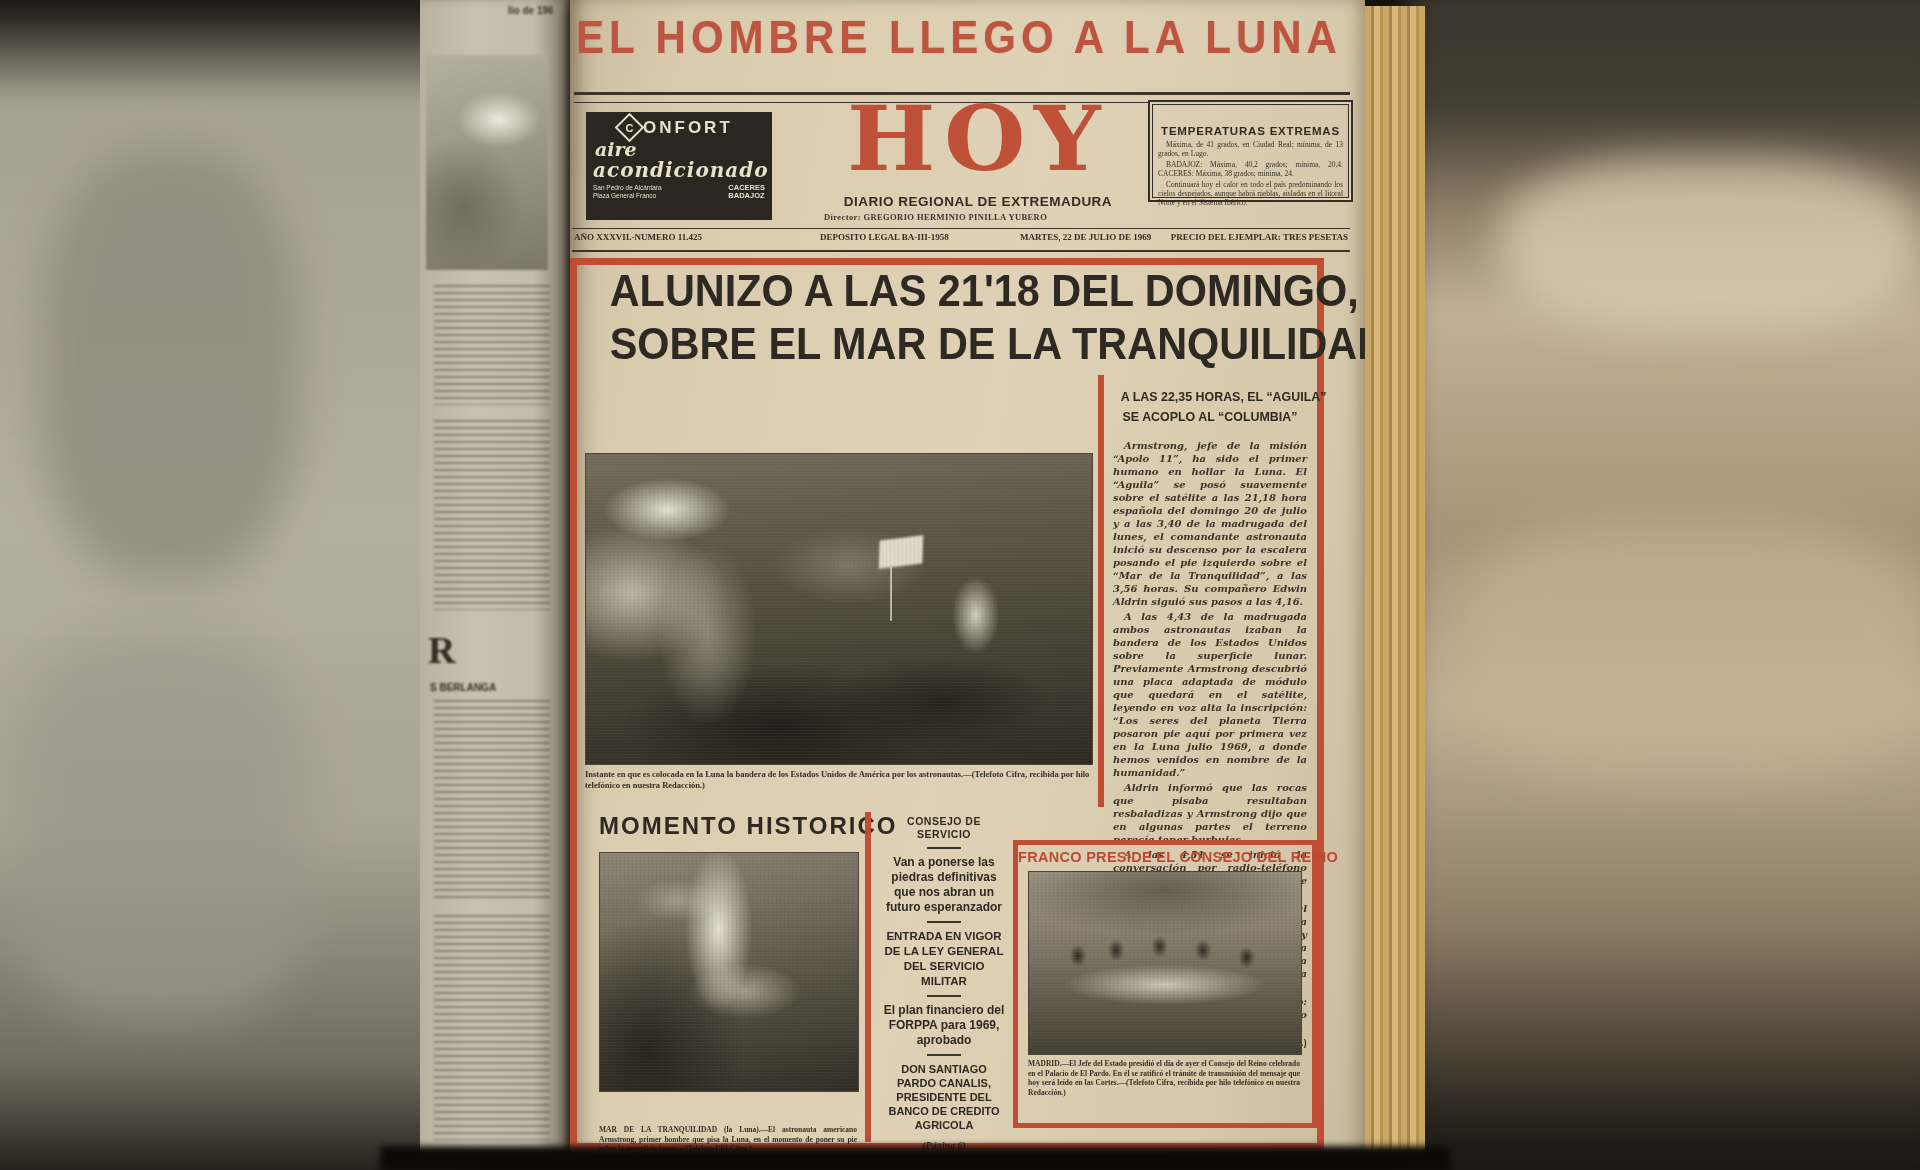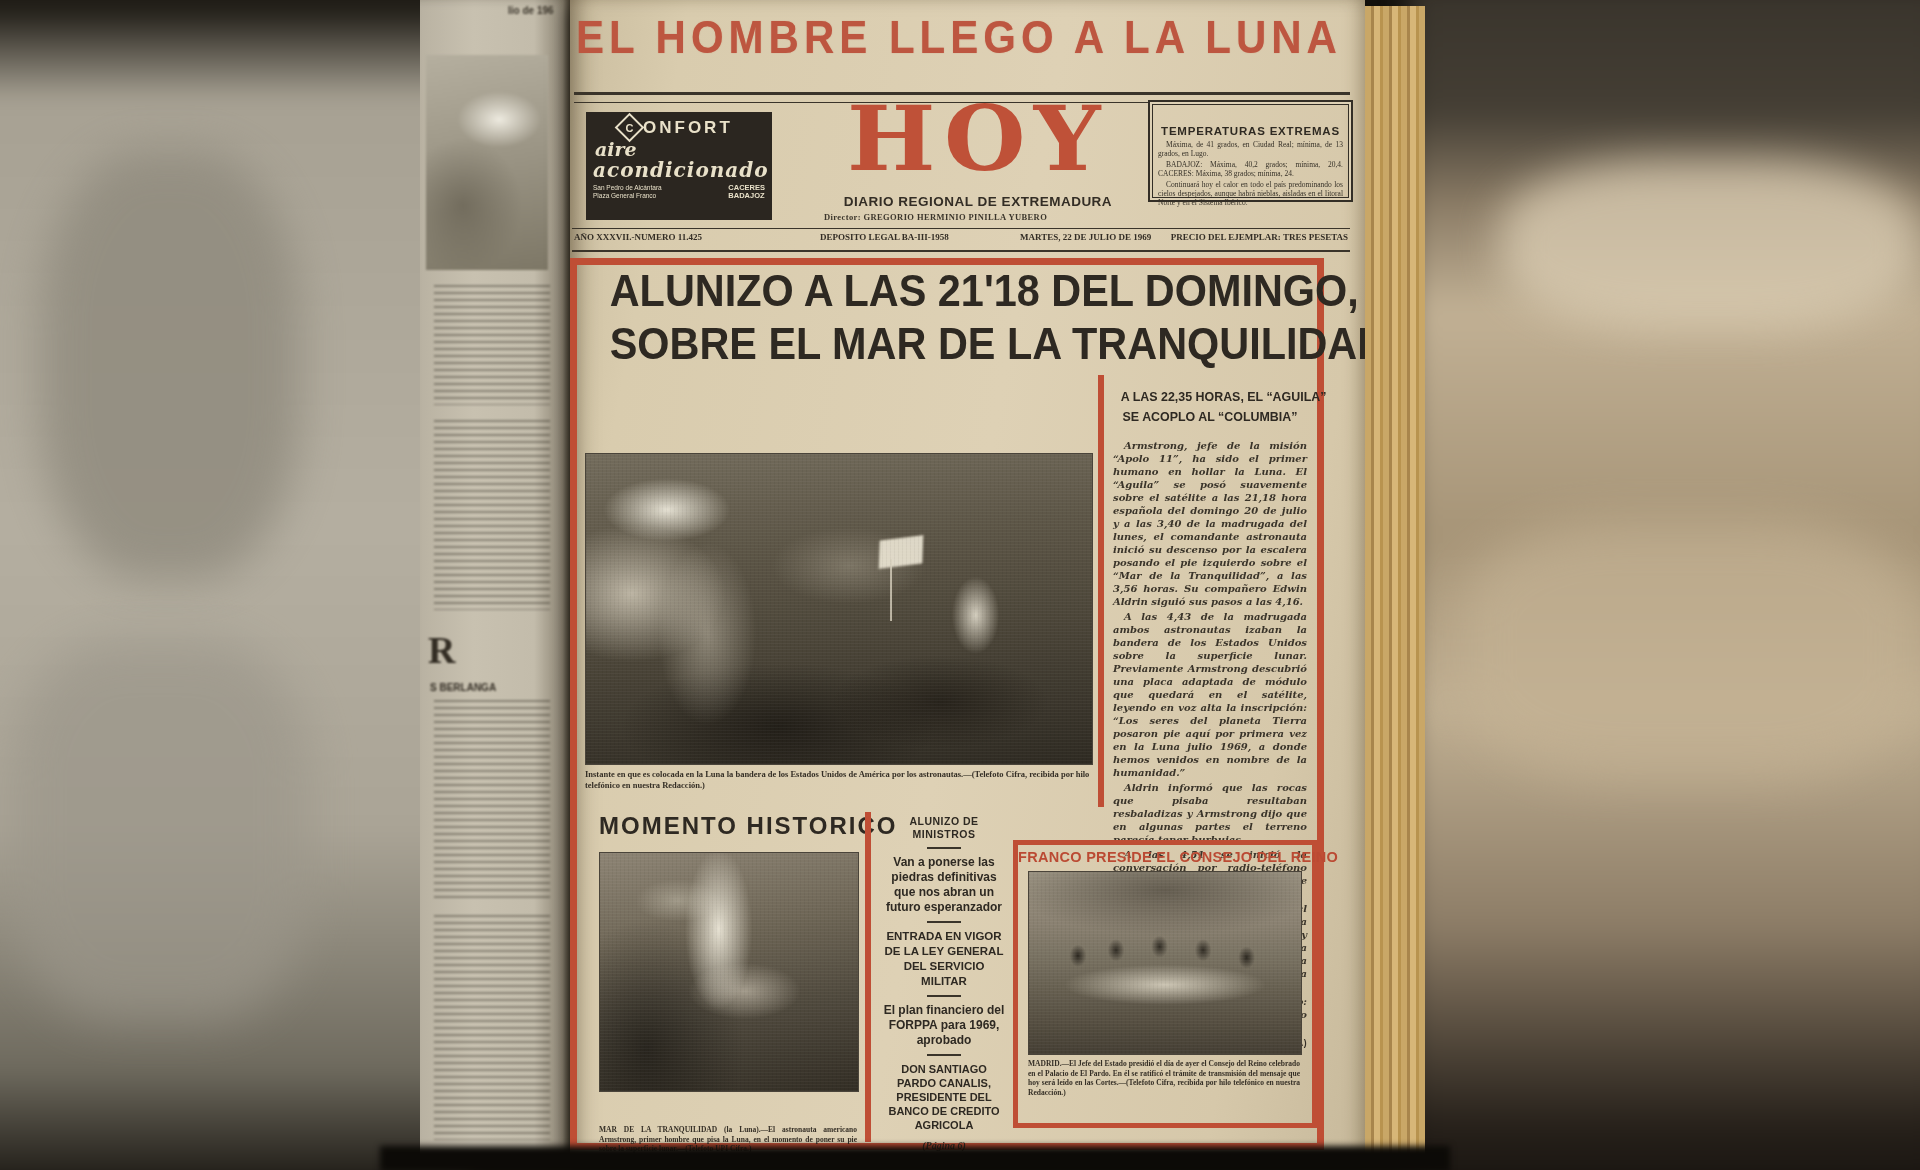--- a/index.html
+++ b/index.html
@@ -243,21 +243,21 @@
         <div class="continua">(CONTINUA EN SEGUNDA)</div>
       </div>
 
       <div class="momento-hl">MOMENTO HISTORICO</div>
       <div class="abs photo-frame momento-photo grain"></div>
       <div class="abs momento-caption">MAR DE LA TRANQUILIDAD (la Luna).—El astronauta americano Armstrong, primer hombre que pisa la Luna, en el momento de poner su pie sobre la superficie lunar.—(Telefoto UPI Cifra.)</div>
 
       <div class="abs vdiv2"></div>
 
       <div class="abs consejo">
-        <div class="kicker">ALUNIZO DE MINISTROS</div>
+        <div class="kicker">CONSEJO DE SERVICIO</div>
         <div class="sep"></div>
         <div class="it1">Van a ponerse las piedras definitivas que nos abran un futuro esperanzador</div>
         <div class="sep"></div>
         <div class="it2">ENTRADA EN VIGOR DE LA LEY GENERAL DEL SERVICIO MILITAR</div>
         <div class="sep"></div>
         <div class="it3">El plan financiero del FORPPA para 1969, aprobado</div>
         <div class="sep"></div>
         <div class="it4">DON SANTIAGO PARDO CANALIS, PRESIDENTE DEL BANCO DE CREDITO AGRICOLA</div>
         <div class="pageref">(Página 6)</div>
       </div>

